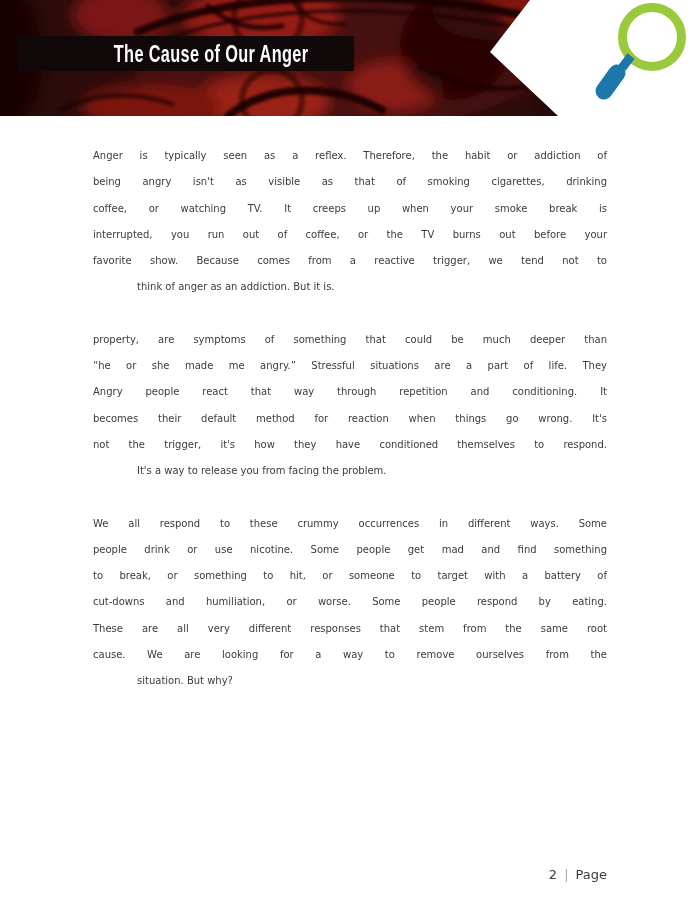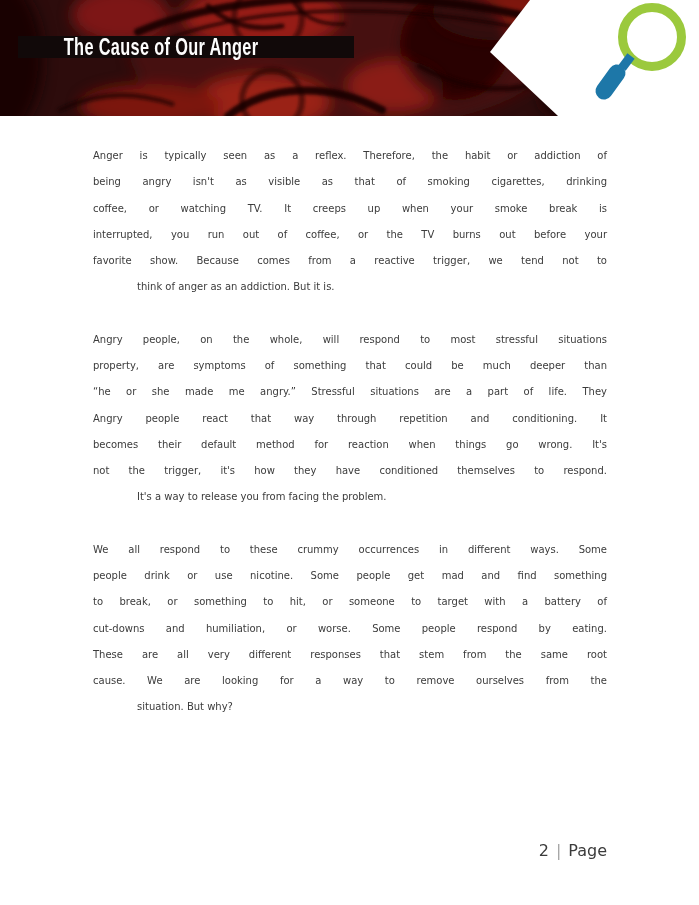--- a/index.html
+++ b/index.html
@@ -7,41 +7,41 @@
     width:699px;height:905px;position:relative;overflow:hidden;
     background:#ffffff;
     font-family:"DejaVu Sans","Liberation Sans",sans-serif;
   }
   .header{
     position:absolute;left:0;top:0;width:699px;height:116px;
     background:#2d0c0c;
   }
   .header-bg{position:absolute;left:0;top:0;display:block;}
   .title-bar{
-    position:absolute;left:18px;top:36px;width:336px;height:22px;
-    display:flex;align-items:center;justify-content:flex-start;
+    position:absolute;left:18px;top:36px;width:336px;height:35px;
+    display:flex;align-items:center;justify-content:flex-end;
   }
   .title-bar .title-text{
     font-family:"Liberation Sans",sans-serif;
     font-weight:bold;font-size:24px;line-height:1;
     letter-spacing:0.5px;white-space:nowrap;
     transform:scaleX(0.68);transform-origin:center;
   }
   .content{
     position:absolute;left:93px;top:143px;width:514px;
     font-size:10px;line-height:26.25px;
   }
   .para{margin:0 0 26.25px 0;}
   .para:last-child{margin-bottom:0;}
   .line{min-height:26.25px;}
   .jline{text-align:justify;text-align-last:justify;}
   .lastline{text-align:left;margin-left:44px;}
   .footer{
-    position:absolute;top:842px;right:92px;
-    font-size:16px;line-height:18px;white-space:nowrap;
+    position:absolute;top:866px;right:92px;
+    font-size:13px;line-height:18px;white-space:nowrap;
   }
   .footer .sep{margin:0 7px;}
 </style>
 </head>
 <body>
 
 <div class="header">
   <svg class="header-bg" width="699" height="116" viewBox="0 0 699 116">
     <defs>
       <filter id="blurBig" x="-60%" y="-60%" width="220%" height="220%">
@@ -90,21 +90,20 @@
 <div class="content" style="color: rgb(59, 59, 59);">
     <div class="para">
       <div class="line jline">Anger is typically seen as a reflex. Therefore, the habit or addiction of</div>
       <div class="line jline">being angry isn't as visible as that of smoking cigarettes, drinking</div>
       <div class="line jline">coffee, or watching TV. It creeps up when your smoke break is</div>
       <div class="line jline">interrupted, you run out of coffee, or the TV burns out before your</div>
       <div class="line jline">favorite show. Because comes from a reactive trigger, we tend not to</div>
       <div class="line lastline">think of anger as an addiction. But it is.</div>
     </div>
     <div class="para">
-      <div class="line jline">Angry people, on the whole, will respond to most stressful situations</div>
       <div class="line jline">property, are symptoms of something that could be much deeper than</div>
       <div class="line jline">“he or she made me angry.” Stressful situations are a part of life. They</div>
       <div class="line jline">Angry people react that way through repetition and conditioning. It</div>
       <div class="line jline">becomes their default method for reaction when things go wrong. It's</div>
       <div class="line jline">not the trigger, it's how they have conditioned themselves to respond.</div>
       <div class="line lastline">It's a way to release you from facing the problem.</div>
     </div>
     <div class="para">
       <div class="line jline">We all respond to these crummy occurrences in different ways. Some</div>
       <div class="line jline">people drink or use nicotine. Some people get mad and find something</div>

